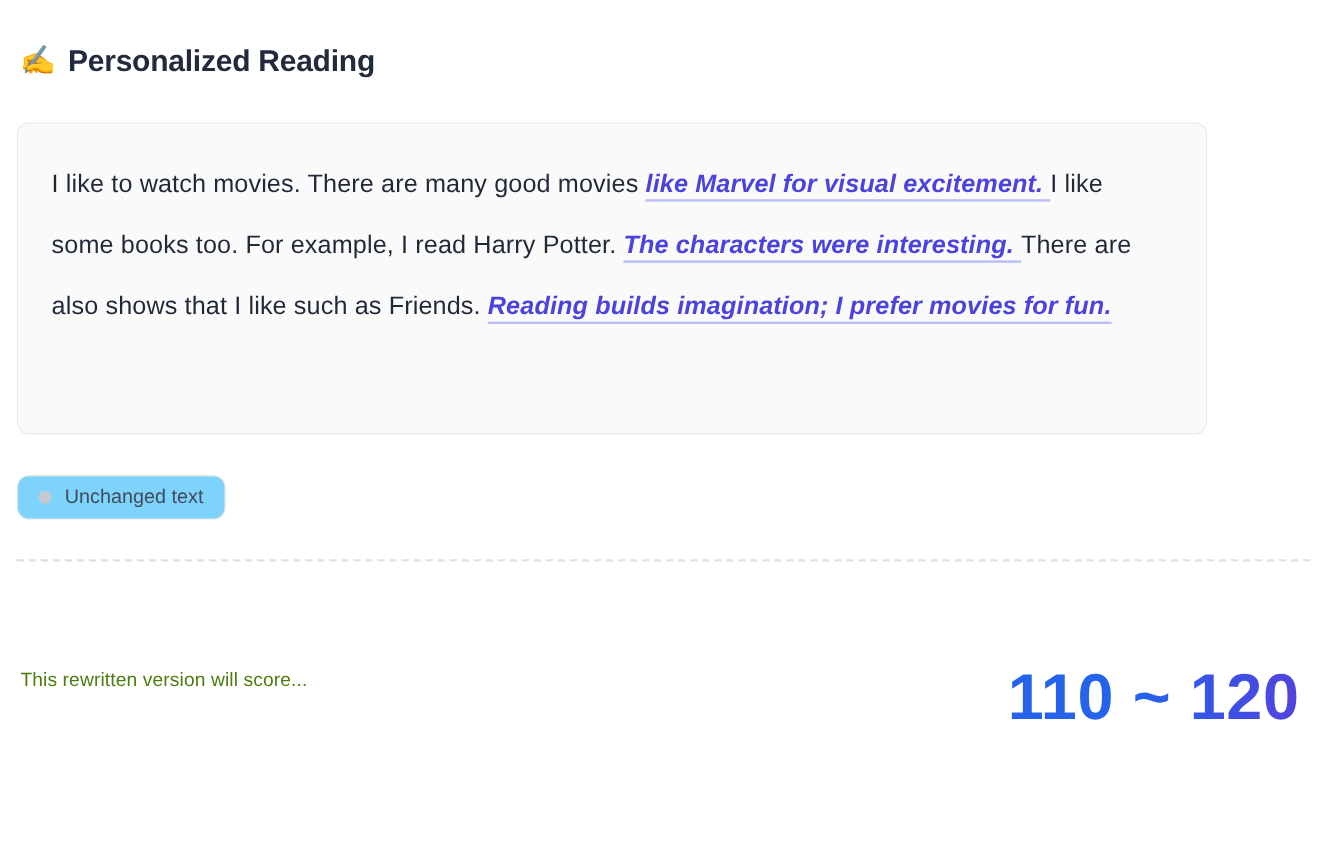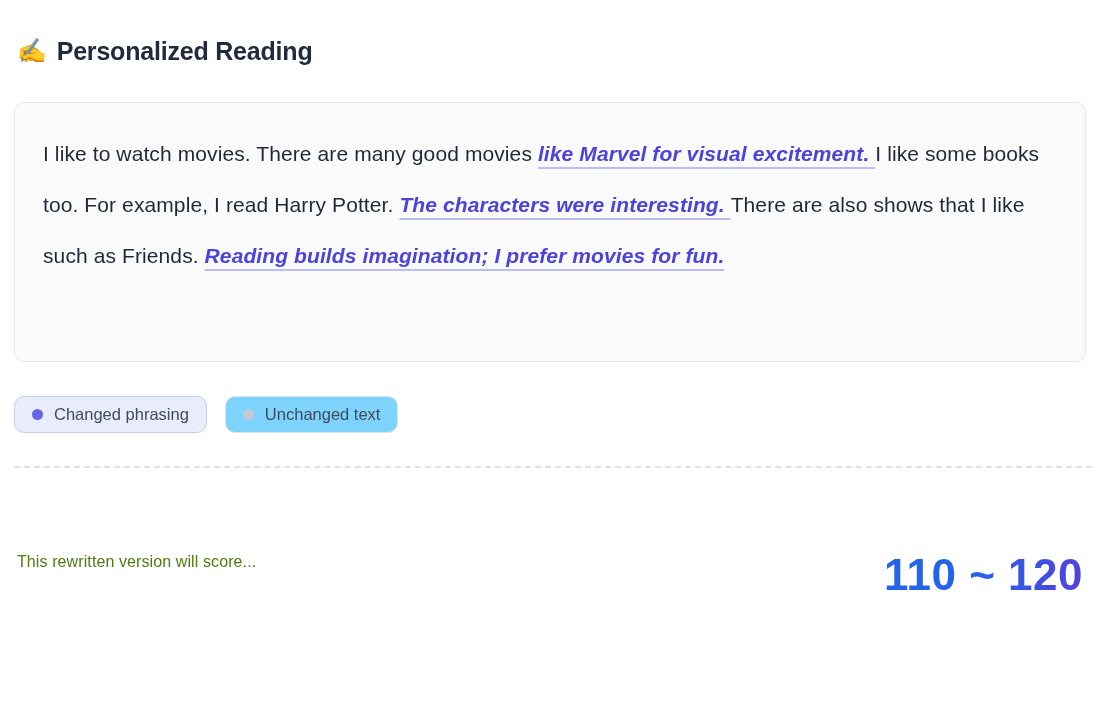--- a/index.html
+++ b/index.html
@@ -25,21 +25,21 @@
     line-height: 30px;
     font-weight: 700;
     color: #222b3d;
     letter-spacing: -0.2px;
     padding-left: 3px;
   }
   .title-icon { font-size: 24px; font-weight: 400; }
   
   .card {
     margin-top: 36px;
-    width: 1072px;
+    width: 992px;
     min-height: 260px;
     background: #fafafa;
     border: 1px solid #e8e9ed;
     border-radius: 10px;
     padding: 25px 44px 28px 28px;
   }
   .rewrite-text {
     font-size: 21px;
     line-height: 51px;
     color: #1f2937;
@@ -124,21 +124,21 @@
     height: 12px;
     background: #3e87f5;
   }
   .score-label {
     font-size: 20.5px;
     font-weight: 700;
     color: #3d4657;
   }
   .score-value {
     margin-top: 26px;
-    font-size: 44px;
+    font-size: 54px;
     font-weight: 800;
     letter-spacing: 0.5px;
     background: linear-gradient(90deg, #2563eb 0%, #2563eb 45%, #5242dd 100%);
     -webkit-background-clip: text;
     background-clip: text;
     color: transparent;
   }
 </style>
 </head>
 <body>
@@ -148,24 +148,20 @@
   <h1 class="title">
     <span class="title-icon">✍️</span>
     <span>Personalized Reading</span>
   </h1>
 
   <div class="card">
     <p class="rewrite-text"><span class="seg-unchanged">I like to watch movies. There are many good movies </span><span class="seg-changed">like Marvel for visual excitement. </span><span class="seg-unchanged">I like some books too. For example, I read Harry Potter. </span><span class="seg-changed">The characters were interesting. </span><span class="seg-unchanged">There are also shows that I like such as Friends. </span><span class="seg-changed">Reading builds imagination; I prefer movies for fun. </span></p>
   </div>
 
   <div class="legend">
-    <div class="pill pill-changed">
-      <span class="dot dot-changed"></span>
-      <span>Changed phrasing</span>
-    </div>
     <div class="pill pill-unchanged">
       <span class="dot dot-unchanged"></span>
       <span>Unchanged text</span>
     </div>
   </div>
 
   <div class="divider"></div>
 
   <div class="result">
     <div class="lead">This rewritten version will score...</div>

